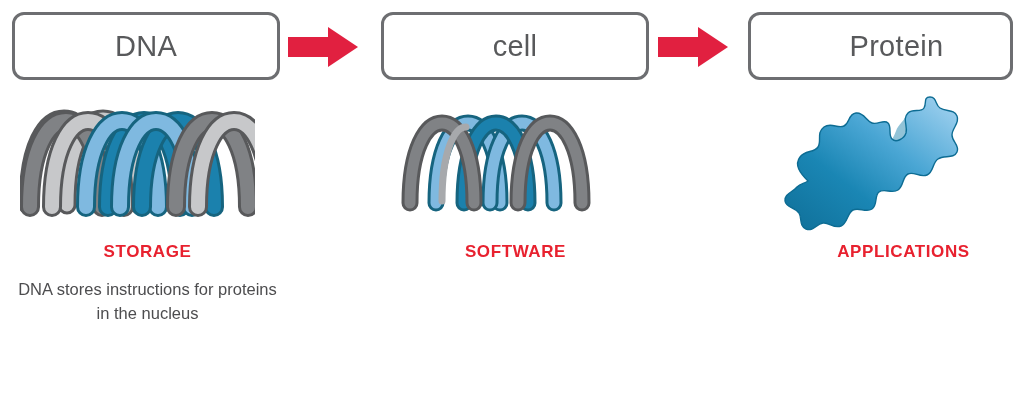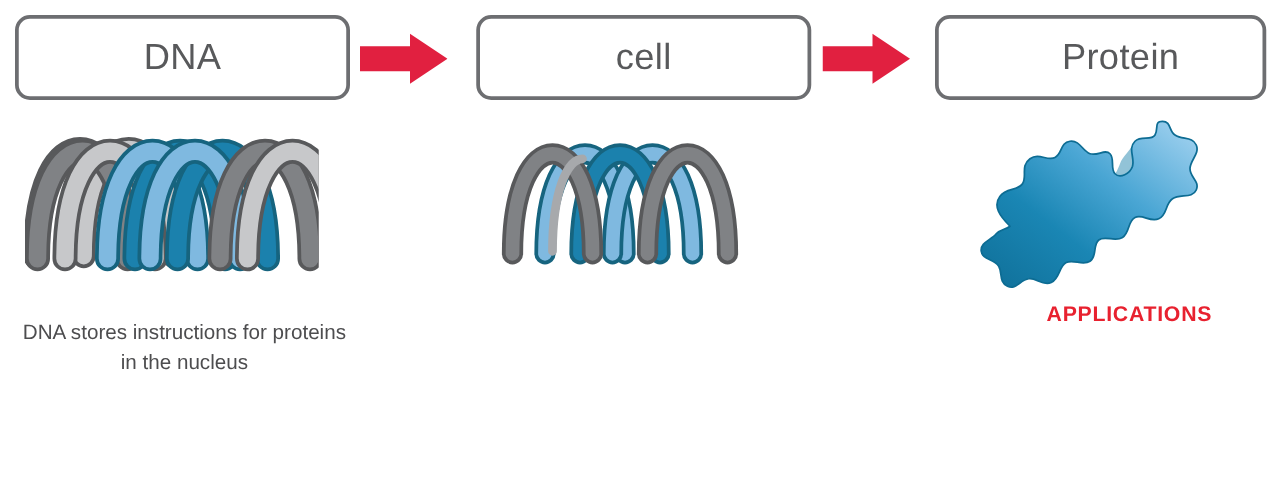--- a/index.html
+++ b/index.html
@@ -289,24 +289,26 @@
 
         <path d="M112,44 C116,48 124,44 126,38 C128,31 122,24 128,18
                  C124,26 118,30 116,36 C114,41 113,43 112,44 Z" fill="#0e7ba6" opacity="0.45"></path>
       </svg>
     </div>
   </div>
 
   <div class="captions">
 
     <div class="caption" id="caption-0">
+      <p class="caption-title">STORAGE</p>
       <p class="caption-body">DNA stores instructions for proteins in the nucleus</p>
     </div>
 
     <div class="caption" id="caption-1">
+      <p class="caption-title">SOFTWARE</p>
     </div>
 
     <div class="caption" id="caption-2">
       <p class="caption-title">APPLICATIONS</p>
     </div>
   </div>
 
 </div>
 
 </body></html>

